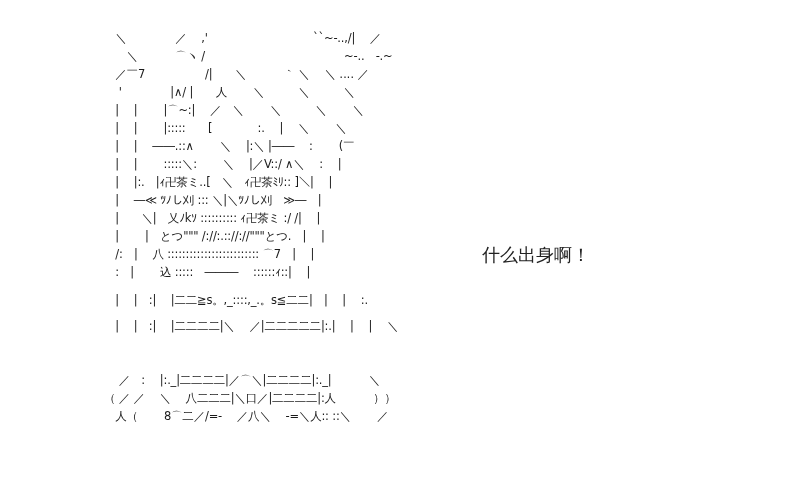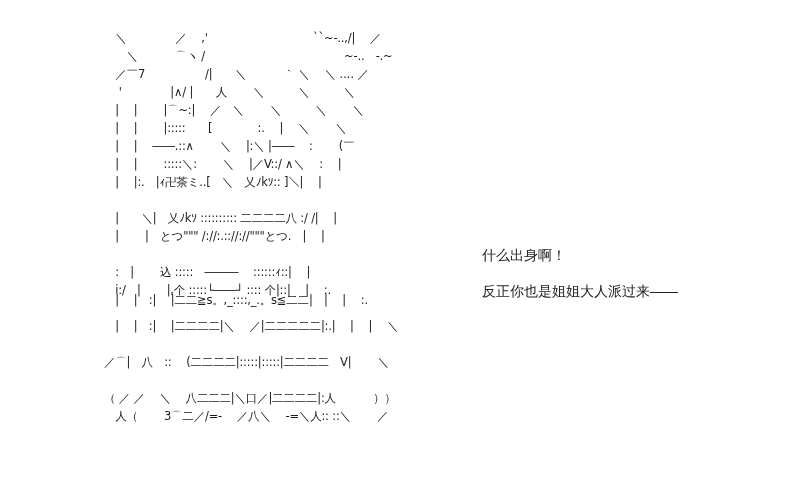--- a/index.html
+++ b/index.html
@@ -31,21 +31,21 @@
       line-height: 16px;
       letter-spacing: -0.2px;
       color: #1a1a1a;
     }
     .dialogue {
       position: absolute;
       left: 482px;
       top: 245px;
       width: 300px;
       font-family: Liberation Sans, sans-serif;
-      font-size: 14px;
+      font-size: 18px;
       line-height: 20px;
       color: #222222;
     }
     .dialogue-line {
       display: block;
       white-space: pre;
     }
     .dialogue-gap {
       display: block;
       height: 16px;
@@ -56,29 +56,29 @@
 
 <div class="aa-canvas">
   <div class="aa-line" style="top:0px">　＼　　　　 ／　 ,'　　　　　　　　　 ``~‐..,/|　 ／</div>
   <div class="aa-line" style="top:18px">　　＼　　　 ⌒ヽ /　　　　　　　　　　　　 ~-..　‐.~</div>
   <div class="aa-line" style="top:36px">　／￣7　　　　　 /|　　＼　　　 ｀ ＼　 ＼ ‥‥ ／</div>
   <div class="aa-line" style="top:54px">　 '　　　　 |∧/ |　　人　　 ＼　　　＼　　　＼</div>
   <div class="aa-line" style="top:72px">　|　 |　　 |⌒~:|　 ／　＼　　 ＼　　　＼　　 ＼</div>
   <div class="aa-line" style="top:90px">　|　 |　　 |:::::　　[　　　　:.　 |　 ＼　　 ＼</div>
   <div class="aa-line" style="top:108px">　|　 |　 ――.::∧　　 ＼　 |:＼ |――　 :　　 (￣</div>
   <div class="aa-line" style="top:126px">　|　 |　　 :::::＼:　　 ＼　 |／V::/ ∧＼　 :　 |</div>
-  <div class="aa-line" style="top:144px">　|　 |:.　|ｨ卍茶ミ..[　＼　乂ﾉkｿ:: ]＼|　 |</div>
-  <div class="aa-line" style="top:180px">　|　　＼|　乂ﾉkｿ :::::::::: 二二二二八 :/ /|　 |</div>
+  <div class="aa-line" style="top:144px">　|　 |:.　|ｨ卍茶ミ..[　＼　ｨ卍茶ﾐﾘ:: ]＼|　 |</div>
+  <div class="aa-line" style="top:162px">　|　 ―≪ ﾂﾉし刈 ::: ＼|＼ﾂﾉし刈　≫―　|</div>
+  <div class="aa-line" style="top:180px">　|　　＼|　乂ﾉkｿ :::::::::: ｨ卍茶ミ :/ /|　 |</div>
   <div class="aa-line" style="top:198px">　|　　 |　とつ""" /://:.:://://"""とつ.　|　 |</div>
+  <div class="aa-line" style="top:216px">　/:　|　 八 ::::::::::::::::::::::::: ⌒7　|　 |</div>
   <div class="aa-line" style="top:234px">　:　|　　 込 :::::　―――　 ::::::ｨ::|　 |</div>
-  <div class="aa-line" style="top:252px">　i:/　|　　 |,个 :::::└――┘ :::: 个|::|　 |　 :.</div>
   <div class="aa-line" style="top:262px">　|　 |　:|　 |二二≧s。,_::::,_.。s≦二二|　|　 |　 :.</div>
   <div class="aa-line" style="top:288px">　|　 |　:|　 |二二二二|＼　 ／|二二二二二|:.|　 |　 |　 ＼</div>
-  <div class="aa-line" style="top:324px">／⌒|　八　::　 (二二二二|:::::|:::::|二二二二　V|　　 ＼</div>
+  <div class="aa-line" style="top:342px">　 ／　:　 |:._|二二二二|／⌒＼|二二二二|:._|　　　 ＼</div>
   <div class="aa-line" style="top:360px">（ ／ ／　 ＼　 八二二二|＼口／|二二二二|:人　　　 ））</div>
-  <div class="aa-line" style="top:378px">　人（　　 3⌒二／/=-　 ／八＼　 ‐=＼人:: ::＼　　 ／</div>
+  <div class="aa-line" style="top:378px">　人（　　 8⌒二／/=-　 ／八＼　 ‐=＼人:: ::＼　　 ／</div>
 </div>
 
 <div class="dialogue">
   <span class="dialogue-line">什么出身啊！</span>
   <span class="dialogue-gap"></span>
-  <span class="dialogue-line">反正你也是姐姐大人派过来——</span>
 </div>
 
 </body></html>

